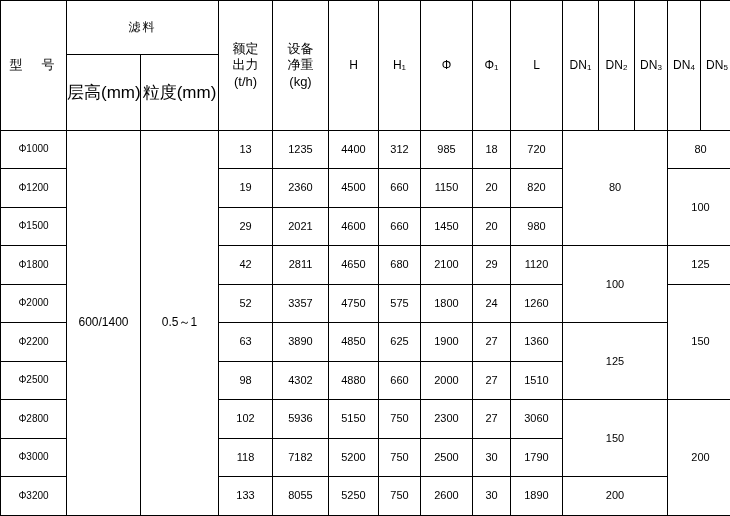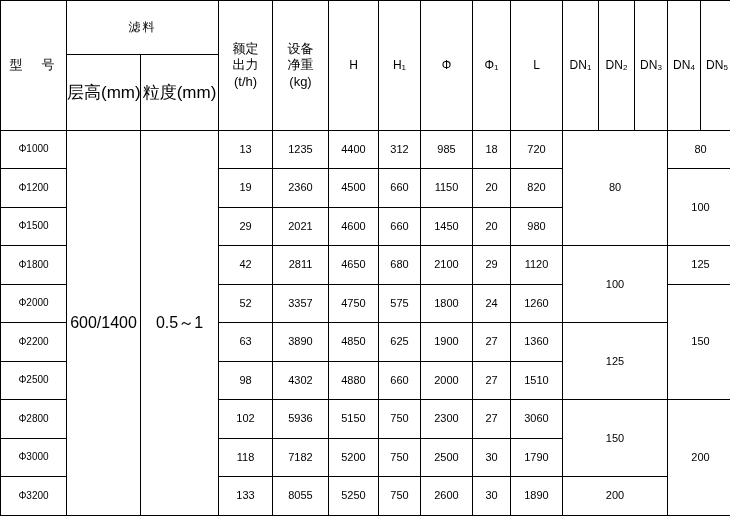--- a/index.html
+++ b/index.html
@@ -36,21 +36,21 @@
     line-height: 1.25;
     white-space: nowrap;
   }
   .hdr-model { font-size: 13px; letter-spacing: 3px; }
   .hdr-media { font-size: 12px; letter-spacing: 2px; }
   .hdr-sub { font-size: 17px; }
   .hdr-stack { font-size: 13px; line-height: 1.35; }
   .sym { font-size: 12px; }
   .sub { font-size: 8px; vertical-align: -1px; }
   .cell-model { font-size: 10px; text-align: left; padding-left: 8px; }
-  .media-val { font-size: 16px; }
+  .media-val { font-size: 12px; }
   .num { font-size: 11px; }
   col.c-model { width: 66px; }
   col.c-layer { width: 74px; }
   col.c-grain { width: 78px; }
   col.c-flow  { width: 54px; }
   col.c-weight{ width: 56px; }
   col.c-h     { width: 50px; }
   col.c-h1    { width: 42px; }
   col.c-phi   { width: 52px; }
   col.c-phi1  { width: 38px; }

